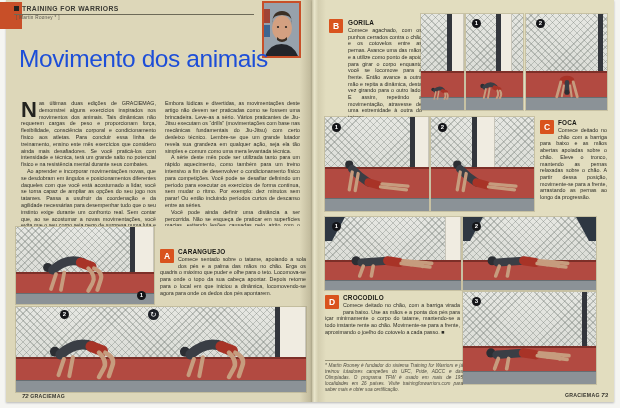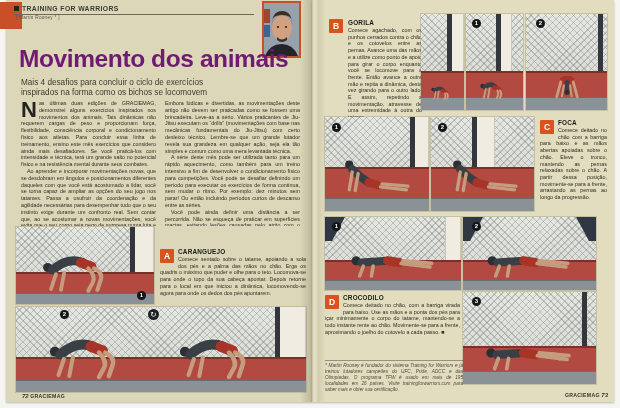--- a/index.html
+++ b/index.html
@@ -13,21 +13,21 @@
 
   
   .header{position:absolute;left:14px;top:5px;width:240px;border-bottom:1px solid #6d6a58;padding-bottom:2px;}
   .header-row{display:flex;align-items:center;gap:3px;}
   .header-sq{width:5px;height:5px;background:#23231f;}
   .header-title{font-size:6.8px;font-weight:bold;letter-spacing:.4px;color:#3a3a34;}
   .byline{position:absolute;left:16px;top:15px;font-size:4.6px;color:#55524a;letter-spacing:.3px;}
   .headshot{position:absolute;left:262px;top:1px;width:35px;height:53px;border:2px solid #c84f28;background:#97a1ab;overflow:hidden;}
 
   .kicker{position:absolute;left:60px;top:39px;width:172px;text-align:right;font-size:8.3px;font-weight:bold;color:#1c1c18;letter-spacing:.2px;}
-  .title{position:absolute;left:19px;top:46px;width:284px;font-size:24.5px;font-weight:bold;color:#701a75;letter-spacing:-.4px;line-height:26px;}
+  .title{position:absolute;left:19px;top:46px;width:284px;font-size:24.5px;font-weight:normal;color:#1d4ed8;letter-spacing:-.4px;line-height:26px;}
   .deck{position:absolute;left:21px;top:78px;width:260px;font-size:8.2px;line-height:9.8px;color:#3b3a30;}
 
   
   .columns{position:absolute;left:21px;top:100px;width:279px;height:126px;display:flex;gap:9px;overflow:hidden;}
   .col{flex:1;font-size:5.35px;line-height:6.8px;text-align:justify;color:#2c2c26;}
   .col p{margin:0;}
   .col p.ind{text-indent:6px;}
   .dropcap{float:left;font-size:22px;line-height:19px;font-weight:bold;color:#23231f;padding-right:2px;}
 
   
@@ -144,24 +144,20 @@
       <path d="M1 53 Q6 41 17.5 41 Q29 41 34 53 Z" fill="#23252a"></path>
       <ellipse cx="18" cy="25" rx="10" ry="12.5" fill="#d3a081"></ellipse>
       <path d="M8 22 Q8 8 18 8 Q28 8 28 22 L28 18 Q27 12 18 12 Q9 12 8 18 Z" fill="#3c2f24"></path>
       <circle cx="14" cy="24" r="1.1" fill="#2a2420"></circle>
       <circle cx="22" cy="24" r="1.1" fill="#2a2420"></circle>
       <path d="M13 34 Q18 39 23 34 L23 37 Q18 41 13 37 Z" fill="#3c2f24"></path>
     </svg>
   </div>
 
   <div class="title">Movimento dos animais</div>
-  <div class="deck">
-    <div>Mais 4 desafios para concluir o ciclo de exercícios</div>
-    <div>inspirados na forma como os bichos se locomovem</div>
-  </div>
 
   <div class="columns">
     <div class="col">
       <p><span class="dropcap">N</span><span>as últimas duas edições de GRACIEMAG, demonstrei alguns exercícios inspirados nos movimentos dos animais. Tais dinâmicas não requerem cargas de peso e proporcionam força, flexibilidade, consciência corporal e condicionamento físico aos atletas. Para concluir essa linha de treinamento, ensino este mês exercícios que considero ainda mais desafiadores. Se você praticá-los com intensidade e técnica, terá um grande salto no potencial físico e na resistência mental durante seus combates.</span></p>
       <p class="ind">Ao aprender e incorporar movimentações novas, que se desdobram em ângulos e posicionamentos diferentes daqueles com que você está acostumado a lidar, você se torna capaz de ampliar as opções do seu jogo nos tatames. Passa a usufruir da coordenação e da agilidade necessárias para desempenhar tudo que o seu instinto exige durante um confronto real. Sem contar que, ao se acostumar a novas movimentações, você evita que o seu corpo seja pego de surpresa numa luta e sucumba às lesões.</p>
     </div>
     <div class="col">
       <p>Embora lúdicas e divertidas, as movimentações deste artigo não devem ser praticadas como se fossem uma brincadeira. Leve-as a sério. Vários praticantes de Jiu-Jitsu executam os “drills” (movimentações com base nas mecânicas fundamentais do Jiu-Jitsu) com certo desleixo técnico. Lembre-se que um grande lutador revela sua grandeza em qualquer ação, seja ela tão simples e comum como uma mera levantada técnica.</p>
       <p class="ind">A série deste mês pode ser utilizada tanto para um rápido aquecimento, como também para um treino intensivo a fim de desenvolver o condicionamento físico para competições. Você pode se desafiar definindo um período para executar os exercícios de forma contínua, sem mudar o ritmo. Por exemplo: dez minutos sem parar! Ou então incluindo períodos curtos de descanso entre as séries.</p>
       <p class="ind">Você pode ainda definir uma distância a ser percorrida. Não se esqueça de praticar em superfícies macias, evitando lesões causadas pelo atrito com o chão. Ao trabalho!</p>

